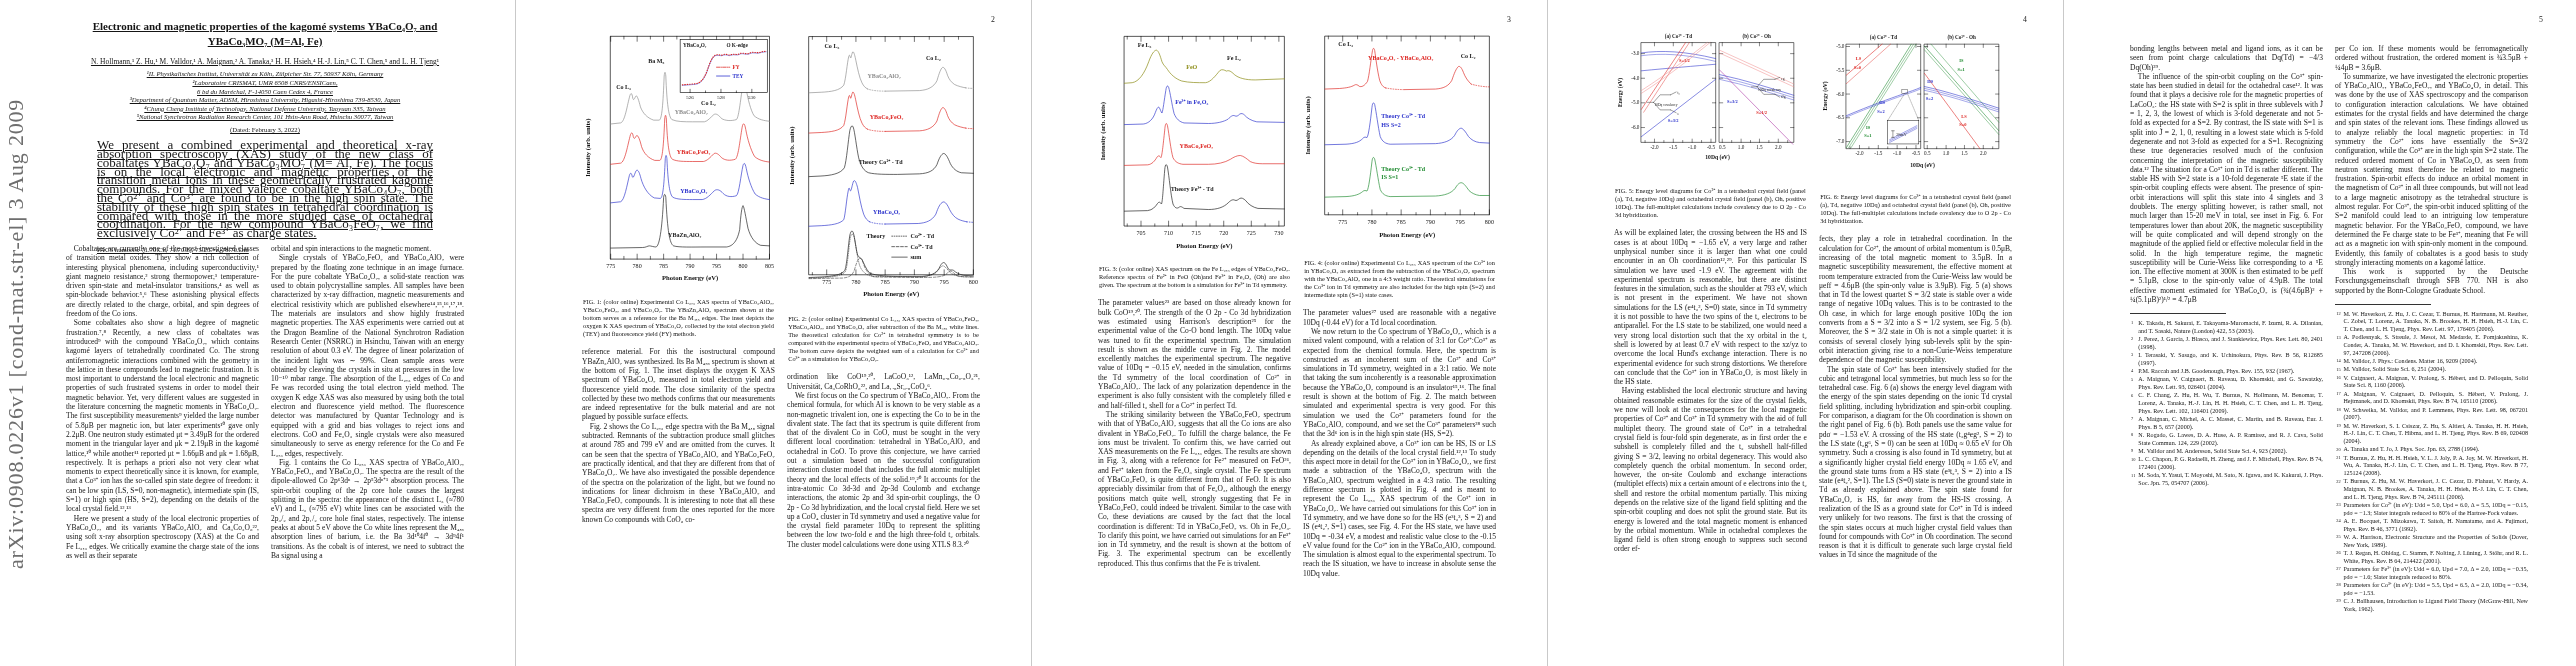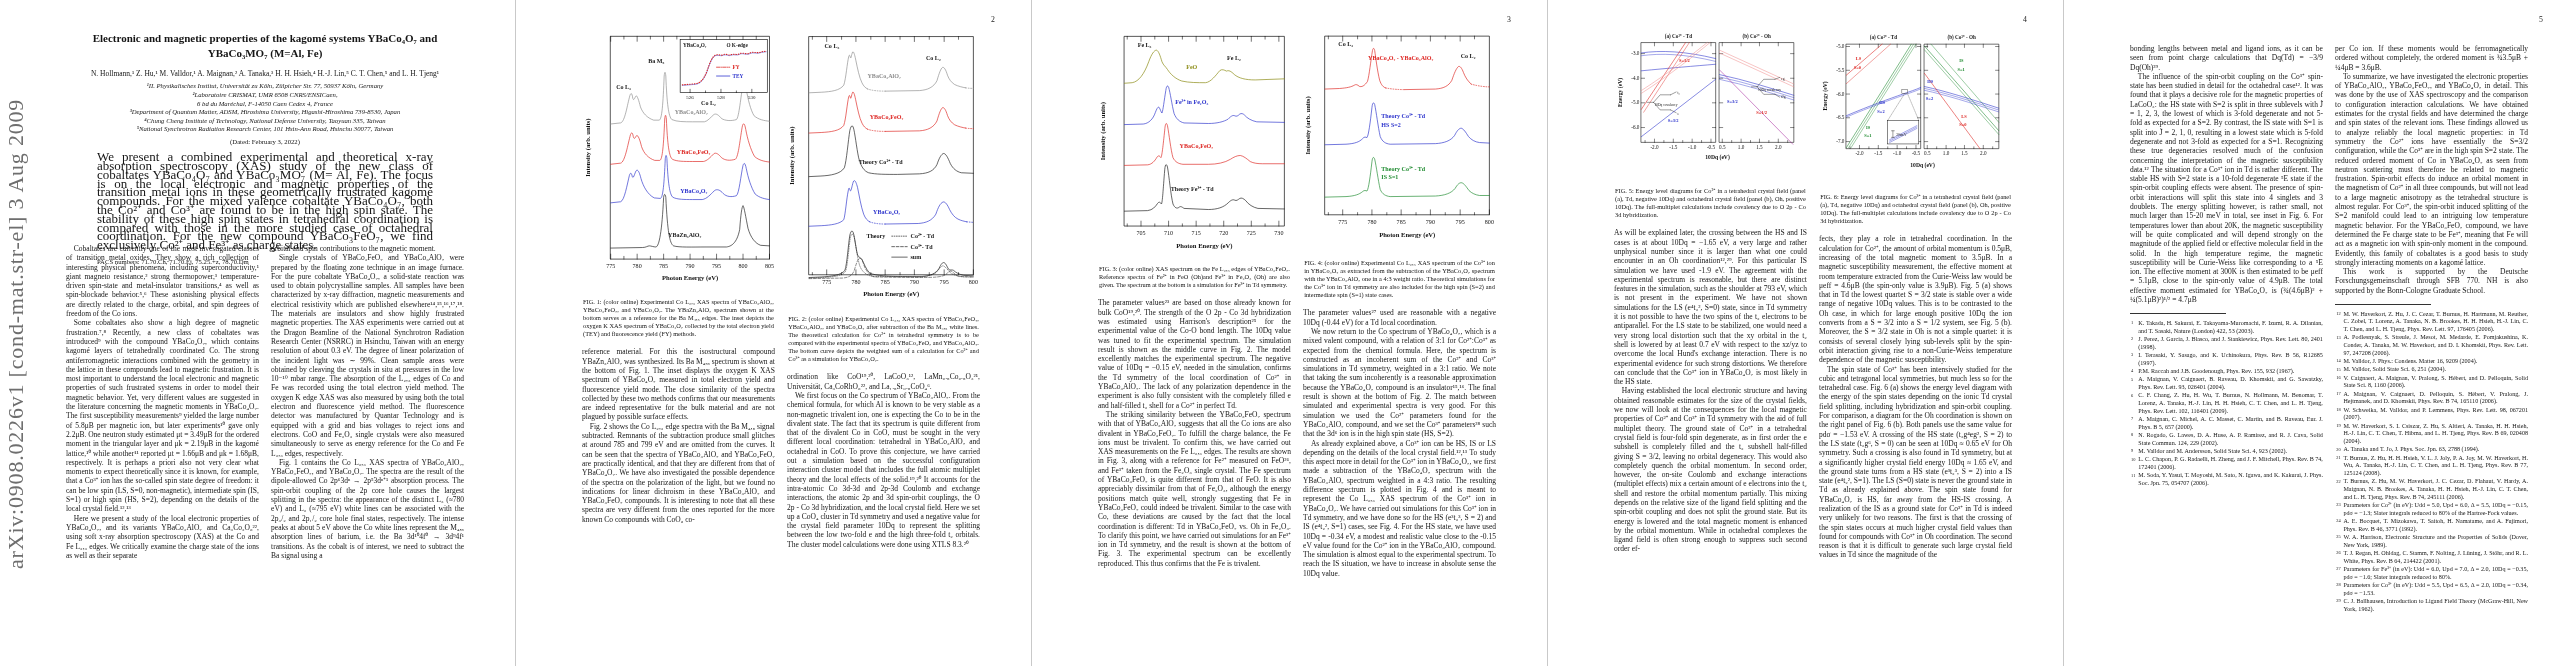--- a/index.html
+++ b/index.html
@@ -5,21 +5,21 @@
   html,body{margin:0;padding:0;width:2576px;height:667px;overflow:hidden;background:#fff;
     font-family:"Liberation Serif",serif;color:#151515;}
   .board{position:relative;width:2576px;height:667px;display:flex;}
   .sheet{position:relative;width:515px;height:667px;background:#fff;overflow:hidden;flex:0 0 515px;}
   .sheet + .sheet{border-left:0.6px solid #c9c9c9;}
   .pagenum{position:absolute;top:14.5px;right:36px;font-size:7.8px;color:#222;}
   
   .stamp{position:absolute;left:3.3px;top:0;height:667px;display:flex;align-items:center;justify-content:center;
     writing-mode:vertical-rl;transform:rotate(180deg);font-size:22px;letter-spacing:0.8px;color:#6e6e6e;}
   
-  .head{position:absolute;left:66px;top:31px;width:398px;text-align:center;}
+  .head{position:absolute;left:66px;top:19px;width:398px;text-align:center;text-decoration:underline;}
   .title{font-size:11px;font-weight:bold;line-height:14.5px;}
   .authors{font-size:7.5px;margin-top:9px;text-align:center;}
   .affils{font-style:italic;font-size:6.7px;line-height:8.6px;margin-top:4.4px;}
   .dated{font-size:6.7px;margin-top:4.4px;}
   .abstract{font-size:13px;line-height:8.8px;text-align:justify;margin:7.8px 31px 0 31px;}
   .pacs{font-size:6.7px;text-align:left;margin:7.8px 31px 0 31px;}
   
   .cols{position:absolute;left:66px;width:398px;display:flex;gap:12.2px;}
   .col{width:193px;height:100%;overflow:hidden;}
   .para{margin:0;font-size:7.5px;line-height:9.3px;text-align:justify;text-indent:7.8px;}
@@ -70,21 +70,21 @@
       <div class="abstract">We present a combined experimental and theoretical x-ray absorption spectroscopy (XAS) study of the new class of cobaltates YBaCo₄O₇ and YBaCo₃MO₇ (M= Al, Fe). The focus is on the local electronic and magnetic properties of the transition metal ions in these geometrically frustrated kagomé compounds. For the mixed valence cobaltate YBaCo₄O₇, both the Co²⁺ and Co³⁺ are found to be in the high spin state. The stability of these high spin states in tetrahedral coordination is compared with those in the more studied case of octahedral coordination. For the new compound YBaCo₃FeO₇, we find exclusively Co²⁺ and Fe³⁺ as charge states.</div>
       <div class="pacs">PACS numbers: 71.70.Ch, 71.70.Ej, 75.25.+z, 78.70.Dm</div>
     </div>
     <div class="cols" style="top:244px;height:416px;">
       <div class="col">
           <p class="para">Cobaltates are currently one of the most investigated classes of transition metal oxides. They show a rich collection of interesting physical phenomena, including superconductivity,¹ giant magneto resistance,² strong thermopower,³ temperature-driven spin-state and metal-insulator transitions,⁴ as well as spin-blockade behavior.⁵,⁶ These astonishing physical effects are directly related to the charge, orbital, and spin degrees of freedom of the Co ions.</p>
           <p class="para">Some cobaltates also show a high degree of magnetic frustration.⁷,⁸ Recently, a new class of cobaltates was introduced⁹ with the compound YBaCo₄O₇, which contains kagomé layers of tetrahedrally coordinated Co. The strong antiferromagnetic interactions combined with the geometry in the lattice in these compounds lead to magnetic frustration. It is most important to understand the local electronic and magnetic properties of such frustrated systems in order to model their magnetic behavior. Yet, very different values are suggested in the literature concerning the magnetic moments in YBaCo₄O₇. The first susceptibility measurements⁹ yielded the large number of 5.8μB per magnetic ion, but later experiments¹⁰ gave only 2.2μB. One neutron study estimated μt = 3.49μB for the ordered moment in the triangular layer and μk = 2.19μB in the kagomé lattice,¹⁰ while another¹¹ reported μt = 1.66μB and μk = 1.68μB, respectively. It is perhaps a priori also not very clear what moments to expect theoretically since it is known, for example, that a Co³⁺ ion has the so-called spin state degree of freedom: it can be low spin (LS, S=0, non-magnetic), intermediate spin (IS, S=1) or high spin (HS, S=2), depending on the details of the local crystal field.¹²,¹³</p>
           <p class="para">Here we present a study of the local electronic properties of YBaCo₄O₇, and its variants YBaCo₃AlO₇ and Ca₃Co₂O₆²², using soft x-ray absorption spectroscopy (XAS) at the Co and Fe L₂,₃ edges. We critically examine the charge state of the ions as well as their separate</p>
         </div>
       <div class="col">
-          <p class="para cont">orbital and spin contributions to the magnetic moment.</p>
+          <p class="para cont">orbital and spin interactions to the magnetic moment.</p>
           <p class="para">Single crystals of YBaCo₃FeO₇ and YBaCo₃AlO₇ were prepared by the floating zone technique in an image furnace. For the pure cobaltate YBaCo₄O₇, a solid-state reaction was used to obtain polycrystalline samples. All samples have been characterized by x-ray diffraction, magnetic measurements and electrical resistivity which are published elsewhere¹⁴,¹⁵,¹⁶,¹⁷,¹⁸. The materials are insulators and show highly frustrated magnetic properties. The XAS experiments were carried out at the Dragon Beamline of the National Synchrotron Radiation Research Center (NSRRC) in Hsinchu, Taiwan with an energy resolution of about 0.3 eV. The degree of linear polarization of the incident light was ∼ 99%. Clean sample areas were obtained by cleaving the crystals in situ at pressures in the low 10⁻¹⁰ mbar range. The absorption of the L₂,₃ edges of Co and Fe was recorded using the total electron yield method. The oxygen K edge XAS was also measured by using both the total electron and fluorescence yield method. The fluorescence detector was manufactured by Quantar Technology and is equipped with a grid and bias voltages to reject ions and electrons. CoO and Fe₂O₃ single crystals were also measured simultaneously to serve as energy reference for the Co and Fe L₂,₃ edges, respectively.</p>
           <p class="para">Fig. 1 contains the Co L₂,₃ XAS spectra of YBaCo₃AlO₇, YBaCo₃FeO₇, and YBaCo₄O₇. The spectra are the result of the dipole-allowed Co 2p⁶3dⁿ → 2p⁵3dⁿ⁺¹ absorption process. The spin-orbit coupling of the 2p core hole causes the largest splitting in the spectra: the appearance of the distinct L₃ (≈780 eV) and L₂ (≈795 eV) white lines can be associated with the 2p₃/₂ and 2p₁/₂ core hole final states, respectively. The intense peaks at about 5 eV above the Co white lines represent the M₄,₅ absorption lines of barium, i.e. the Ba 3d¹⁰4f⁰ → 3d⁹4f¹ transitions. As the cobalt is of interest, we need to subtract the Ba signal using a</p>
         </div>
     </div>
   </div>
 
   <div class="sheet">
     <div class="pagenum">2</div>
     <div class="cols" style="top:31px;height:636px;">
       <div class="col">
@@ -402,41 +402,41 @@
           </div>
       </div>
     </div>
   </div>
 
   <div class="sheet">
     <div class="pagenum">5</div>
     <div class="cols" style="top:44px;height:622px;">
       <div class="col">
         <div>
-            <p class="para cont">bonding lengths between metal and ligand ions, as it can be seen from point charge calculations that Dq(Td) = −3/9 Dq(Oh)²⁹.</p>
+            <p class="para cont">bonding lengths between metal and ligand ions, as it can be seen from point charge calculations that Dq(Td) = −4/3 Dq(Oh)²⁹.</p>
             <p class="para">The influence of the spin-orbit coupling on the Co³⁺ spin-state has been studied in detail for the octahedral case¹². It was found that it plays a decisive role for the magnetic properties of LaCoO₃: the HS state with S=2 is split in three sublevels with J̃ = 1, 2, 3, the lowest of which is 3-fold degenerate and not 5-fold as expected for a S=2. By contrast, the IS state with S=1 is split into J̃ = 2, 1, 0, resulting in a lowest state which is 5-fold degenerate and not 3-fold as expected for a S=1. Recognizing these true degeneracies resolved much of the confusion concerning the interpretation of the magnetic susceptibility data.¹² The situation for a Co³⁺ ion in Td is rather different. The stable HS with S=2 state is a 10-fold degenerate ⁵E state if the spin-orbit coupling effects were absent. The presence of spin-orbit interactions will split this state into 4 singlets and 3 doublets. The energy splitting however, is rather small, not much larger than 15-20 meV in total, see inset in Fig. 6. For temperatures lower than about 20K, the magnetic susceptibility will be quite complicated and will depend strongly on the magnitude of the applied field or effective molecular field in the solid. In the high temperature regime, the magnetic susceptibility will be Curie-Weiss like corresponding to a ⁵E ion. The effective moment at 300K is then estimated to be μeff = 5.1μB, close to the spin-only value of 4.9μB. The total effective moment estimated for YBaCo₄O₇ is (¾(4.6μB)² + ¼(5.1μB)²)¹/² = 4.7μB</p>
           </div>
         <div class="refrule"></div>
         <div>
             <div class="ref"><sup>1</sup>K. Takada, H. Sakurai, E. Takayama-Muromachi, F. Izumi, R. A. Dilanian, and T. Sasaki, Nature (London) 422, 53 (2003).</div>
             <div class="ref"><sup>2</sup>J. Perez, J. Garcia, J. Blasco, and J. Stankiewicz, Phys. Rev. Lett. 80, 2401 (1998).</div>
             <div class="ref"><sup>3</sup>I. Terasaki, Y. Sasago, and K. Uchinokura, Phys. Rev. B 56, R12685 (1997).</div>
             <div class="ref"><sup>4</sup>P.M. Raccah and J.B. Goodenough, Phys. Rev. 155, 932 (1967).</div>
             <div class="ref"><sup>5</sup>A. Maignan, V. Caignaert, B. Raveau, D. Khomskii, and G. Sawatzky, Phys. Rev. Lett. 93, 026401 (2004).</div>
             <div class="ref"><sup>6</sup>C. F. Chang, Z. Hu, H. Wu, T. Burnus, N. Hollmann, M. Benomar, T. Lorenz, A. Tanaka, H.-J. Lin, H. H. Hsieh, C. T. Chen, and L. H. Tjeng, Phys. Rev. Lett. 102, 116401 (2009).</div>
             <div class="ref"><sup>7</sup>A. Maignan, C. Michel, A. C. Masset, C. Martin, and B. Raveau, Eur. J. Phys. B 5, 657 (2000).</div>
             <div class="ref"><sup>8</sup>N. Rogado, G. Lawes, D. A. Huse, A. P. Ramirez, and R. J. Cava, Solid State Commun. 124, 229 (2002).</div>
             <div class="ref"><sup>9</sup>M. Valldor and M. Andersson, Solid State Sci. 4, 923 (2002).</div>
             <div class="ref"><sup>10</sup>L. C. Chapon, P. G. Radaelli, H. Zheng, and J. F. Mitchell, Phys. Rev. B 74, 172401 (2006).</div>
             <div class="ref"><sup>11</sup>M. Soda, Y. Yasui, T. Moyoshi, M. Sato, N. Igawa, and K. Kakurai, J. Phys. Soc. Jpn. 75, 054707 (2006).</div>
           </div>
       </div>
       <div class="col">
         <div>
-            <p class="para cont">per Co ion. If these moments would be ferromagnetically ordered without completely, the ordered moment is ¾3.5μB + ¼4μB = 3.6μB.</p>
+            <p class="para cont">per Co ion. If these moments would be ferromagnetically ordered without frustration, the ordered moment is ¾3.5μB + ¼4μB = 3.6μB.</p>
             <p class="para">To summarize, we have investigated the electronic properties of YBaCo₃AlO₇, YBaCo₃FeO₇, and YBaCo₄O₇ in detail. This was done by the use of XAS spectroscopy and the comparison to configuration interaction calculations. We have obtained estimates for the crystal fields and have determined the charge and spin states of the relevant ions. These findings allowed us to analyze reliably the local magnetic properties: in Td symmetry the Co²⁺ ions have essentially the S=3/2 configuration, while the Co³⁺ are in the high spin S=2 state. The reduced ordered moment of Co in YBaCo₄O₇ as seen from neutron scattering must therefore be related to magnetic frustration. Spin-orbit effects do induce an orbital moment in the magnetism of Co²⁺ in all three compounds, but will not lead to a large magnetic anisotropy as the tetrahedral structure is almost regular. For Co³⁺, the spin-orbit induced splitting of the S=2 manifold could lead to an intriguing low temperature magnetic behavior. For the YBaCo₃FeO₇ compound, we have determined the Fe charge state to be Fe³⁺, meaning that Fe will act as a magnetic ion with spin-only moment in the compound. Evidently, this family of cobaltates is a good basis to study strongly interacting moments on a kagomé lattice.</p>
             <p class="para">This work is supported by the Deutsche Forschungsgemeinschaft through SFB 770. NH is also supported by the Bonn-Cologne Graduate School.</p>
           </div>
         <div class="refrule"></div>
         <div>
             <div class="ref"><sup>12</sup>M. W. Haverkort, Z. Hu, J. C. Cezar, T. Burnus, H. Hartmann, M. Reuther, C. Zobel, T. Lorenz, A. Tanaka, N. B. Brookes, H. H. Hsieh, H.-J. Lin, C. T. Chen, and L. H. Tjeng, Phys. Rev. Lett. 97, 176405 (2006).</div>
             <div class="ref"><sup>13</sup>A. Podlesnyak, S. Streule, J. Mesot, M. Medarde, E. Pomjakushina, K. Conder, A. Tanaka, M. W. Haverkort, and D. I. Khomskii, Phys. Rev. Lett. 97, 247208 (2006).</div>
             <div class="ref"><sup>14</sup>M. Valldor, J. Phys.: Condens. Matter 16, 9209 (2004).</div>
             <div class="ref"><sup>15</sup>M. Valldor, Solid State Sci. 6, 251 (2004).</div>
             <div class="ref"><sup>16</sup>V. Caignaert, A. Maignan, V. Pralong, S. Hébert, and D. Pelloquin, Solid State Sci. 8, 1160 (2006).</div>

